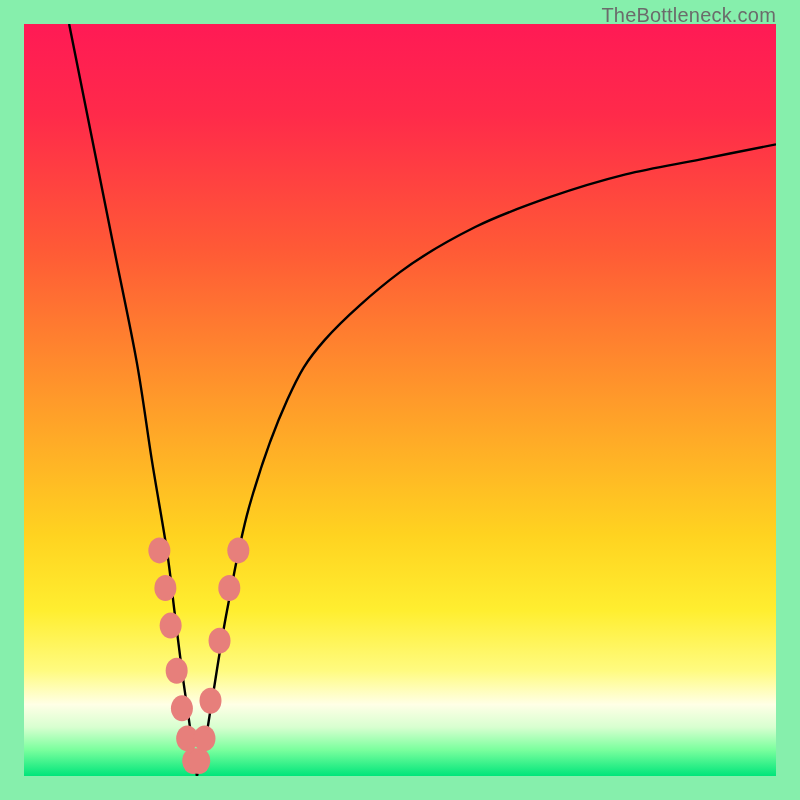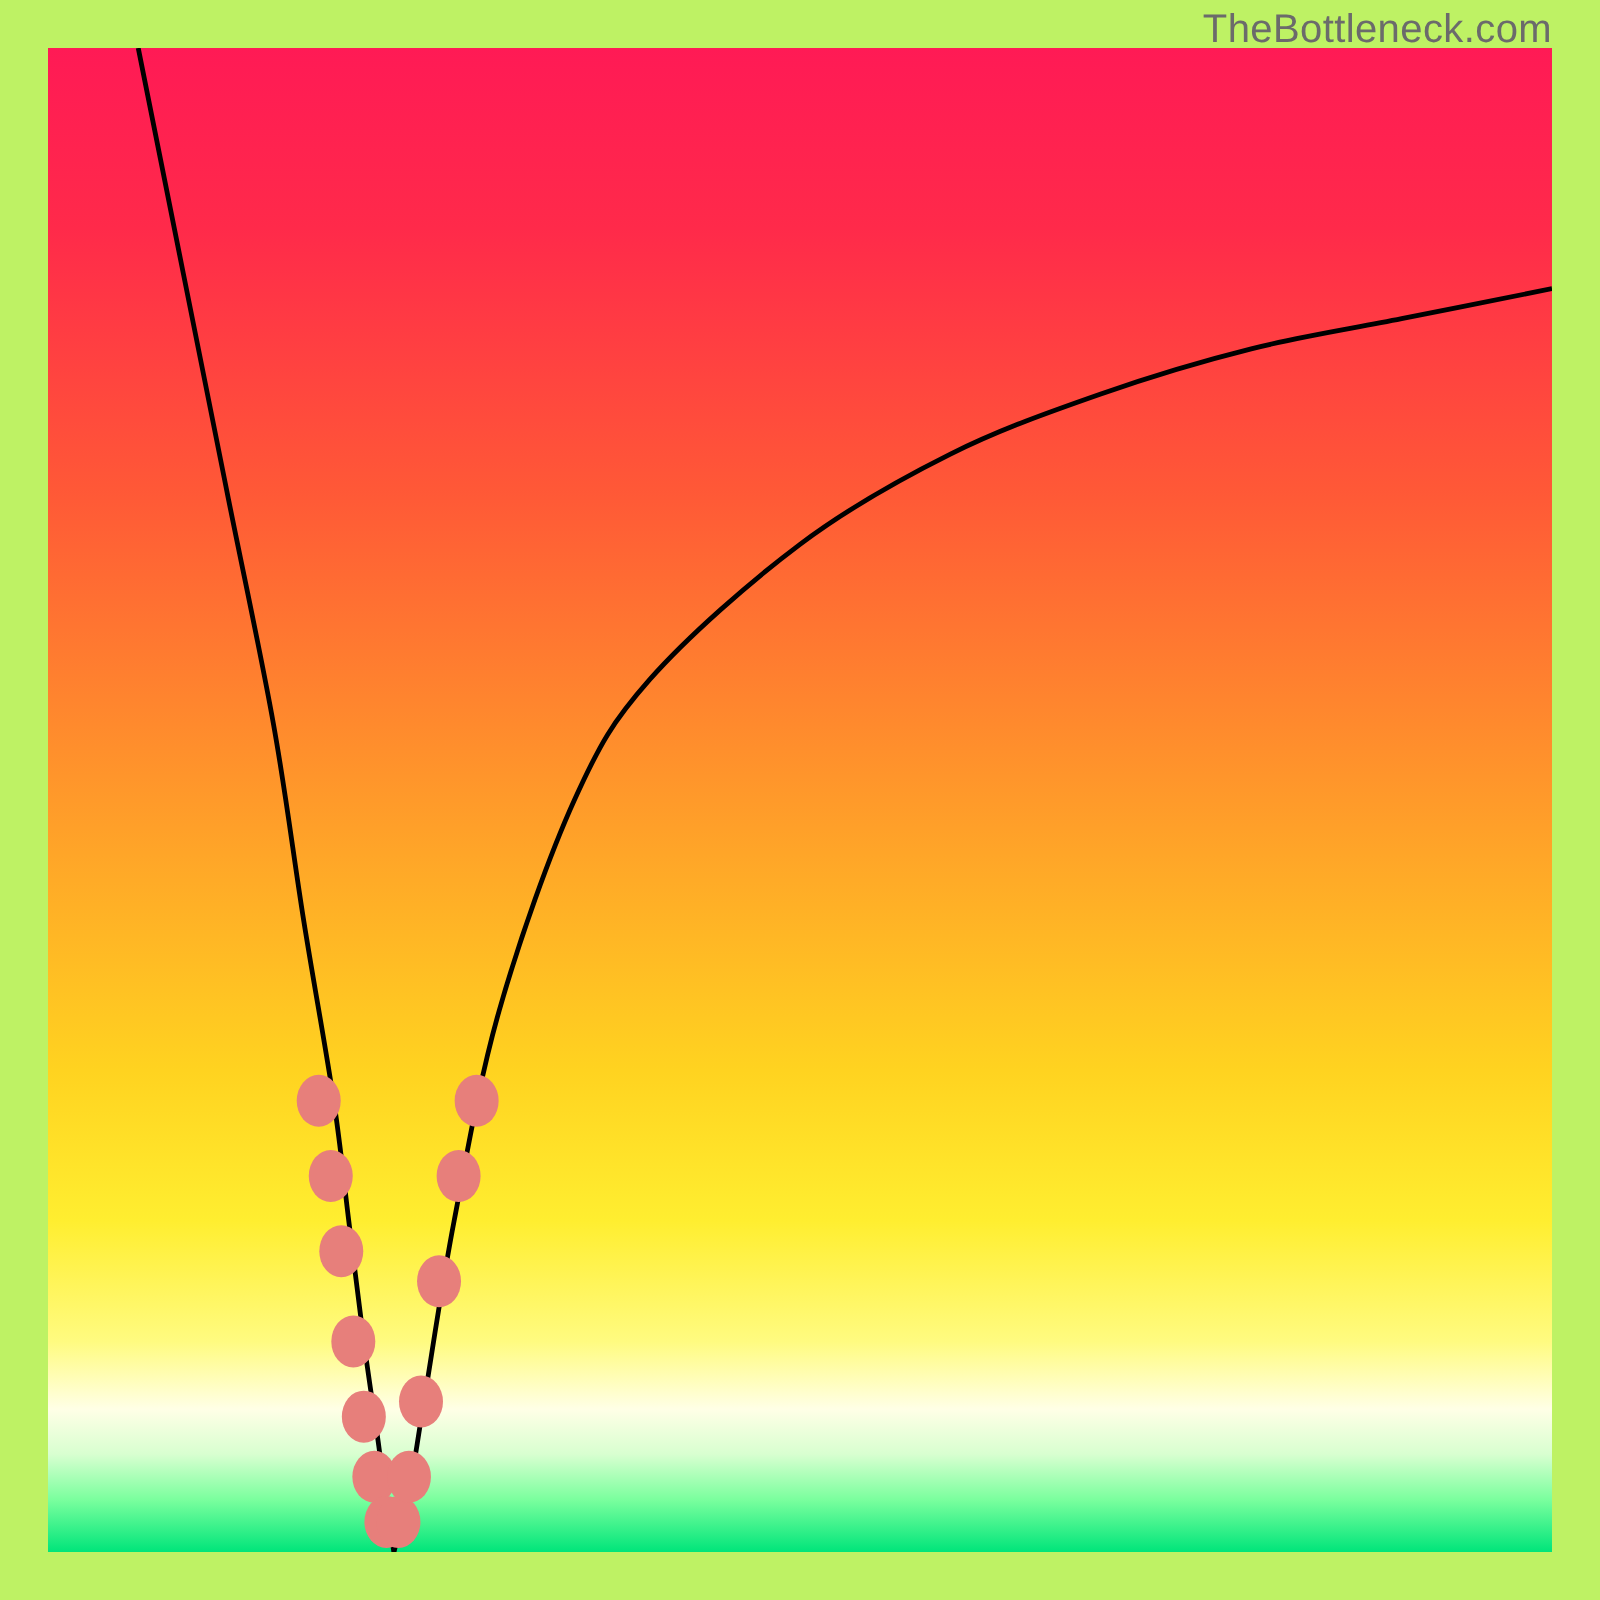--- a/index.html
+++ b/index.html
@@ -8,21 +8,21 @@
     width: 800px;
     height: 800px;
     overflow: hidden;
     background: #000;
     font-family: Arial, Helvetica, sans-serif;
   }
   .frame {
     position: absolute;
     top: 0; left: 0;
     width: 800px; height: 800px;
-    background: #bef264;
+    background: #86efac;
   }
   .plot-area {
     position: absolute;
     top: 24px;
     left: 24px;
     width: 752px;
     height: 752px;
     
   }
   .watermark {

